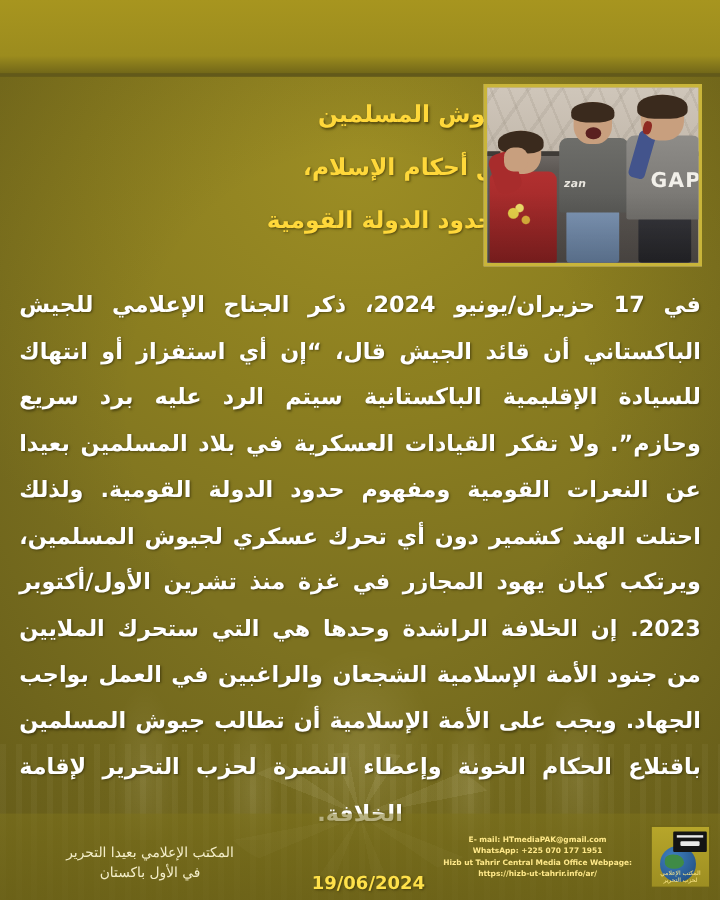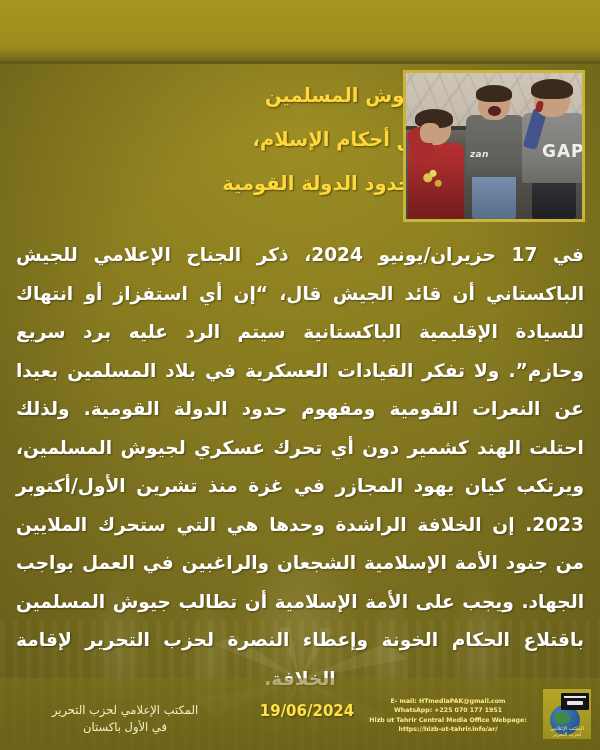--- a/index.html
+++ b/index.html
@@ -304,21 +304,21 @@
     width: 250px;
     direction: rtl;
     text-align: center;
     color: #f4eec9;
     font-size: 11.5px;
     line-height: 17px;
   }
   .footer-date {
     position: absolute;
     left: 252px;
-    bottom: 30px;
+    bottom: 5px;
     width: 110px;
     text-align: center;
     color: #ffe14a;
     font-size: 15px;
     font-weight: bold;
     text-shadow: 1px 1px 2px rgba(45,38,5,.6);
   }
   .footer-contact {
     position: absolute;
     right: 62px;
@@ -441,21 +441,21 @@
       </div>
 
       <div class="ph-shade"></div>
     </div>
   </div>
 
   <div class="bodytext">في 17 حزيران/يونيو 2024، ذكر الجناح الإعلامي للجيش الباكستاني أن قائد الجيش قال، “إن أي استفزاز أو انتهاك للسيادة الإقليمية الباكستانية سيتم الرد عليه برد سريع وحازم”. ولا تفكر القيادات العسكرية في بلاد المسلمين بعيدا عن النعرات القومية ومفهوم حدود الدولة القومية. ولذلك احتلت الهند كشمير دون أي تحرك عسكري لجيوش المسلمين، ويرتكب كيان يهود المجازر في غزة منذ تشرين الأول/أكتوبر 2023. إن الخلافة الراشدة وحدها هي التي ستحرك الملايين من جنود الأمة الإسلامية الشجعان والراغبين في العمل بواجب الجهاد. ويجب على الأمة الإسلامية أن تطالب جيوش المسلمين باقتلاع الحكام الخونة وإعطاء النصرة لحزب التحرير لإقامة الخلافة.</div>
 
   <div class="footer-band">
     <div class="footer-left">
-      <div>المكتب الإعلامي لحزب التحرير</div>
+      <div>المكتب الإعلامي بعيدا التحرير</div>
       <div>في الأول باكستان</div>
     </div>
 
     <div class="footer-date">19/06/2024</div>
 
     <div class="footer-contact">
       <div>E- mail: HTmediaPAK@gmail.com</div>
       <div>WhatsApp: +225 070 177 1951</div>
       <div>Hizb ut Tahrir Central Media Office Webpage:</div>
       <div>https://hizb-ut-tahrir.info/ar/</div>

